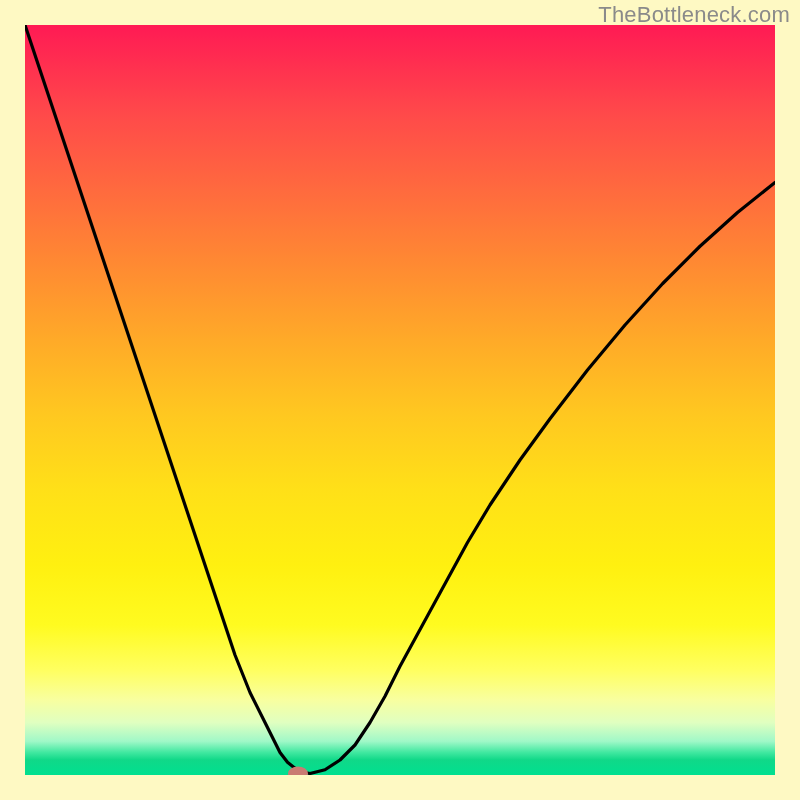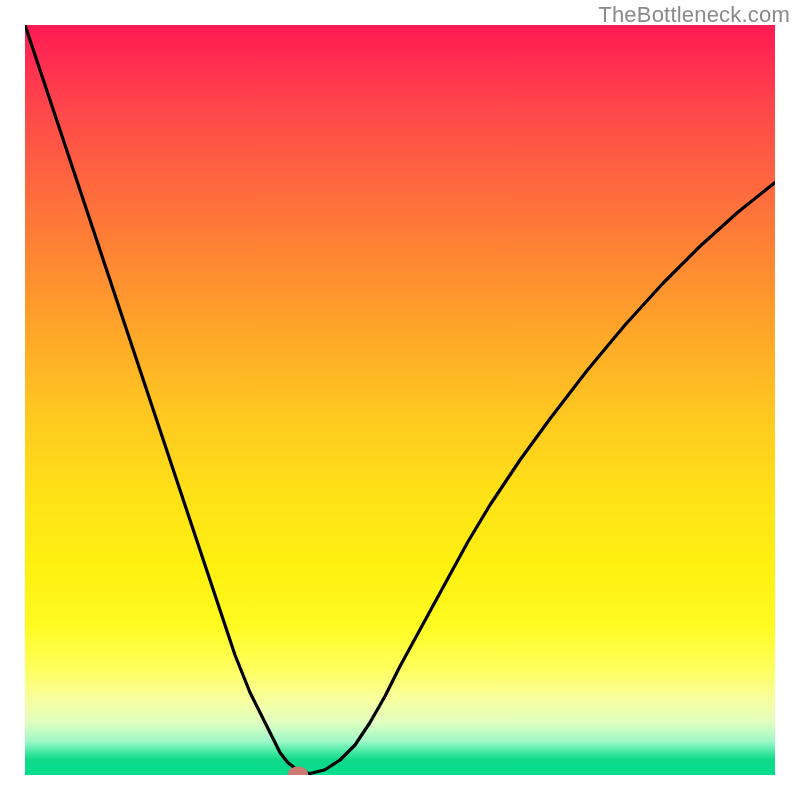--- a/index.html
+++ b/index.html
@@ -10,21 +10,21 @@
     background: #000;
     overflow: hidden;
     font-family: Arial, Helvetica, sans-serif;
   }
   .frame {
     position: absolute;
     left: 0;
     top: 0;
     width: 800px;
     height: 800px;
-    background: #ffffff;
+    background: #fef9c3;
   }
   .plot {
     position: absolute;
     left: 25px;
     top: 25px;
     width: 750px;
     height: 750px;
     background: linear-gradient(to bottom,
       #ff1a54 0%,
       #ff4a4a 12%,

